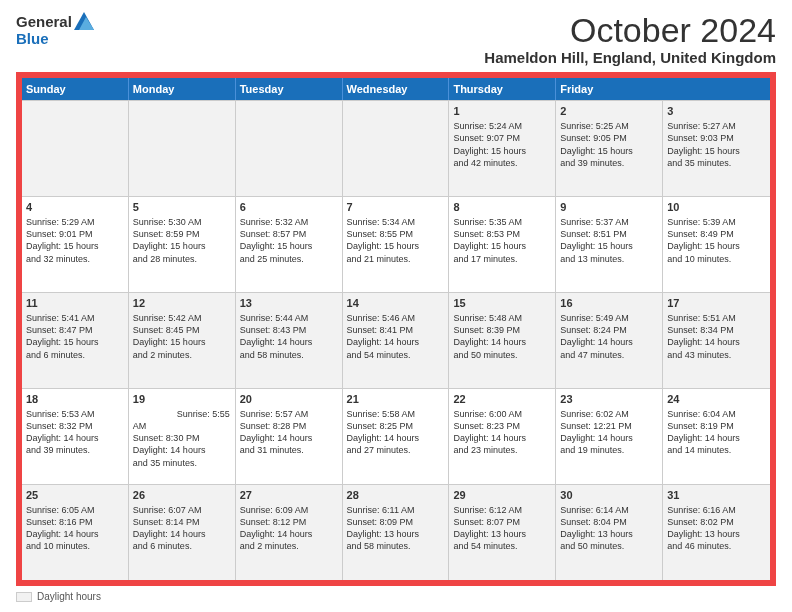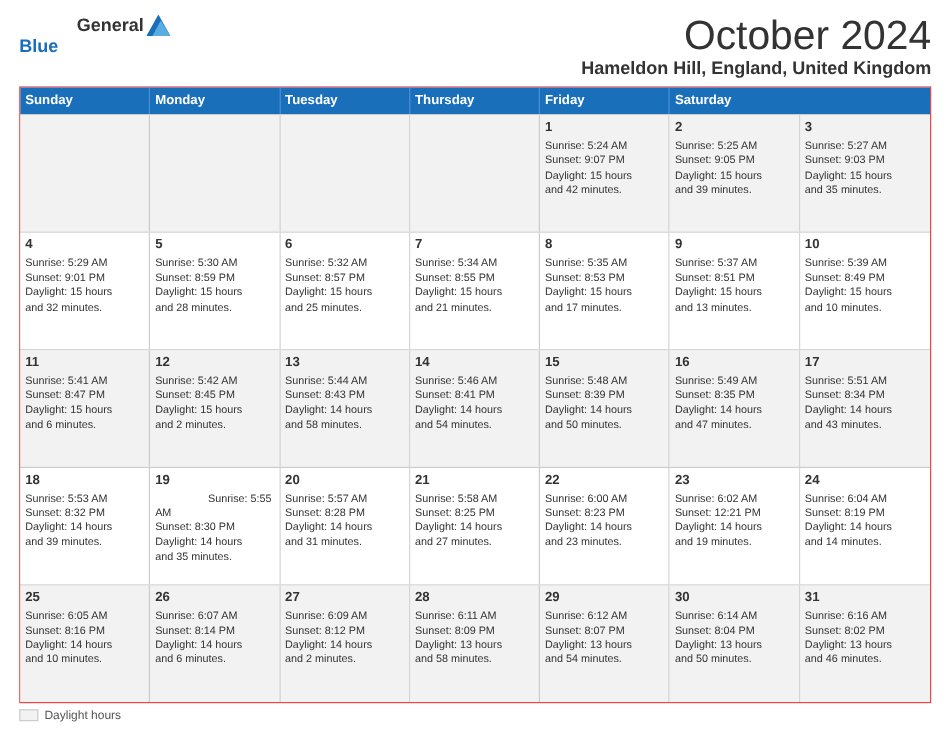--- a/index.html
+++ b/index.html
@@ -36,41 +36,40 @@
       line-height: 1.1;
     }
     .logo-text-blue {
       font-size: 15px;
       font-weight: bold;
       color: #1a6fba;
       line-height: 1.1;
     }
     .logo-row {
       display: flex;
-      margin-left: 48px;
     }
     .title-area {
       text-align: right;
     }
     .main-title {
       font-size: 34px;
       font-weight: normal;
       color: #333;
       line-height: 1.1;
     }
     .sub-title {
       font-size: 15px;
       color: #333;
       font-weight: bold;
     }
     .calendar {
       flex: 1;
       display: flex;
       flex-direction: column;
-      border: 1px solid #ef4444;
+      border: 6px solid #ef4444;
     }
     .cal-header {
       display: grid;
       grid-template-columns: repeat(7, 1fr);
       background: #1a6fba;
     }
     .cal-header-cell {
       color: #fff;
       font-size: 11px;
       font-weight: bold;
@@ -105,20 +104,21 @@
     }
     .day-num {
       font-size: 11px;
       font-weight: bold;
       color: #333;
       display: block;
       margin-bottom: 1px;
     }
     .footer {
       display: flex;
+      align-items: center;
       margin-top: 5px;
       font-size: 10px;
       color: #555;
     }
     .daylight-box {
       width: 16px;
       height: 10px;
       background: #f2f2f2;
       border: 1px solid #ccc;
       margin-right: 5px;
@@ -144,23 +144,23 @@
       <div class="main-title">October 2024</div>
       <div class="sub-title">Hameldon Hill, England, United Kingdom</div>
     </div>
   </div>
 
   <div class="calendar">
     <div class="cal-header">
     <div class="cal-header-cell">Sunday</div>
         <div class="cal-header-cell">Monday</div>
         <div class="cal-header-cell">Tuesday</div>
+        <div class="cal-header-cell">Wednesday</div>
         <div class="cal-header-cell">Thursday</div>
         <div class="cal-header-cell">Friday</div>
-        <div class="cal-header-cell">Saturday</div>
       </div>
     <div class="cal-body">
     <div class="cal-row">
           <div class="cal-cell alt-row"></div>
           <div class="cal-cell alt-row"></div>
           <div class="cal-cell alt-row"></div>
           <div class="cal-cell alt-row"></div>
           <div class="cal-cell alt-row"><span class="day-num">1</span><span style="white-space: pre-wrap;">Sunrise: 5:24 AM
 Sunset: 9:07 PM
 Daylight: 15 hours
@@ -219,21 +219,21 @@
 and 58 minutes.</span></div>
           <div class="cal-cell alt-row"><span class="day-num">14</span><span style="white-space: pre-wrap;">Sunrise: 5:46 AM
 Sunset: 8:41 PM
 Daylight: 14 hours
 and 54 minutes.</span></div>
           <div class="cal-cell alt-row"><span class="day-num">15</span><span style="white-space: pre-wrap;">Sunrise: 5:48 AM
 Sunset: 8:39 PM
 Daylight: 14 hours
 and 50 minutes.</span></div>
           <div class="cal-cell alt-row"><span class="day-num">16</span><span style="white-space: pre-wrap;">Sunrise: 5:49 AM
-Sunset: 8:35 PM
+Sunset: 8:24 PM
 Daylight: 14 hours
 and 47 minutes.</span></div>
           <div class="cal-cell alt-row"><span class="day-num">17</span><span style="white-space: pre-wrap;">Sunrise: 5:51 AM
 Sunset: 8:34 PM
 Daylight: 14 hours
 and 43 minutes.</span></div>
         </div>
         <div class="cal-row">
           <div class="cal-cell"><span class="day-num">18</span><span style="white-space: pre-wrap;">Sunrise: 5:53 AM
 Sunset: 8:32 PM

